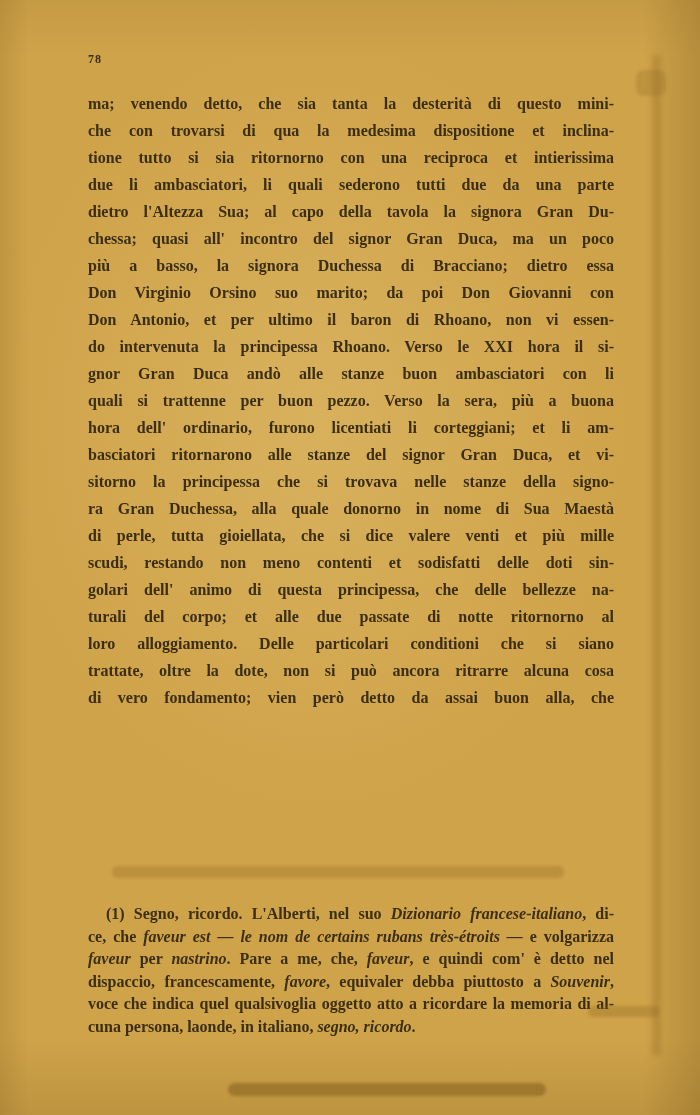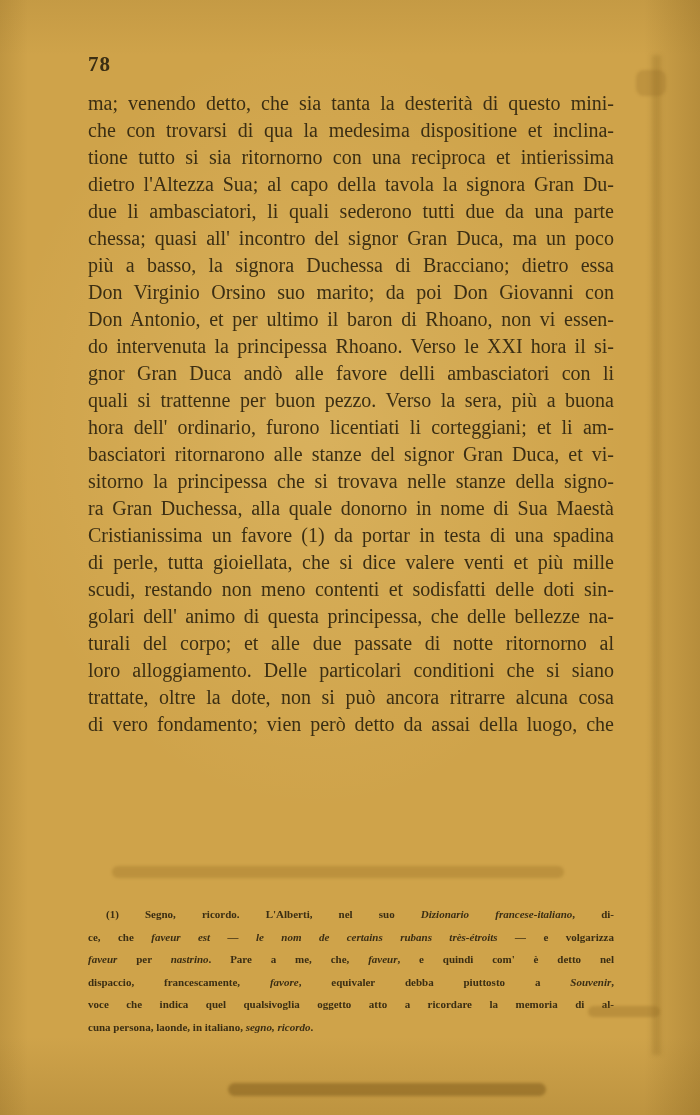--- a/index.html
+++ b/index.html
@@ -14,33 +14,33 @@
   }
   .texture {
     position:absolute; inset:0; pointer-events:none;
     background:
       radial-gradient(ellipse 62% 48% at 45% 38%, rgba(255,233,170,0.20), rgba(255,233,170,0) 72%),
       linear-gradient(to right, rgba(110,78,18,0.16), rgba(110,78,18,0) 4%, rgba(110,78,18,0) 92%, rgba(110,78,18,0.26) 100%),
       linear-gradient(to bottom, rgba(110,78,18,0.10), rgba(110,78,18,0) 5%, rgba(110,78,18,0) 93%, rgba(110,78,18,0.18) 100%);
   }
   .pagenum {
     position:absolute; left:88px; top:52px;
-    font-size:21px; font-weight:bold; letter-spacing:1px;
+    font-size:12px; font-weight:bold; letter-spacing:1px;
   }
   .body-block {
     position:absolute; left:88px; top:90px; width:526px;
-    font-size:20px; font-weight:normal; line-height:27px;
+    font-size:16px; font-weight:bold; line-height:27px;
   }
   .line {
     text-align:justify; text-align-last:justify; text-justify:inter-word;
     height:27px; overflow:hidden;
   }
   .footnote-block {
     position:absolute; left:88px; top:903px; width:526px;
-    font-size:11px; font-weight:bold; line-height:22.5px;
+    font-size:16px; font-weight:bold; line-height:22.5px;
   }
   .fline {
     text-align:justify; text-align-last:justify; text-justify:inter-word;
     height:22.5px; overflow:hidden;
   }
   .fline.first { text-indent:18px; }
   .fline.last  { text-align-last:left; }
   .it { font-style:italic; }
   .stain { position:absolute; pointer-events:none; filter:blur(1.5px); border-radius:8px; }
   .stain-a { top:866px;  left:112px; width:452px; height:12px; background:rgba(140,100,30,0.28); }
@@ -58,41 +58,40 @@
 <div class="page">
   <div class="texture"></div>
   <div class="edge-line"></div>
 
   <div class="pagenum">78</div>
 
   <div class="body-block">
       <div class="line">ma; venendo detto, che sia tanta la desterità di questo mini-</div>
       <div class="line">che con trovarsi di qua la medesima dispositione et inclina-</div>
       <div class="line">tione tutto si sia ritornorno con una reciproca et intierissima</div>
+      <div class="line">due li ambasciatori, li quali sederono tutti due da una parte</div>
       <div class="line">dietro l'Altezza Sua; al capo della tavola la signora Gran Du-</div>
-      <div class="line">due li ambasciatori, li quali sederono tutti due da una parte</div>
       <div class="line">chessa; quasi all' incontro del signor Gran Duca, ma un poco</div>
       <div class="line">più a basso, la signora Duchessa di Bracciano; dietro essa</div>
       <div class="line">Don Virginio Orsino suo marito; da poi Don Giovanni con</div>
       <div class="line">Don Antonio, et per ultimo il baron di Rhoano, non vi essen-</div>
       <div class="line">do intervenuta la principessa Rhoano. Verso le XXI hora il si-</div>
-      <div class="line">gnor Gran Duca andò alle favore delli ambasciatori con li</div>
+      <div class="line">gnor Gran Duca andò alle stanze buon ambasciatori con li</div>
       <div class="line">quali si trattenne per buon pezzo. Verso la sera, più a buona</div>
       <div class="line">hora dell' ordinario, furono licentiati li corteggiani; et li am-</div>
       <div class="line">basciatori ritornarono alle stanze del signor Gran Duca, et vi-</div>
       <div class="line">sitorno la principessa che si trovava nelle stanze della signo-</div>
       <div class="line">ra Gran Duchessa, alla quale donorno in nome di Sua Maestà</div>
-      <div class="line">Cristianissima un favore (1) da portar in testa di una spadina</div>
       <div class="line">di perle, tutta gioiellata, che si dice valere venti et più mille</div>
       <div class="line">scudi, restando non meno contenti et sodisfatti delle doti sin-</div>
       <div class="line">golari dell' animo di questa principessa, che delle bellezze na-</div>
       <div class="line">turali del corpo; et alle due passate di notte ritornorno al</div>
       <div class="line">loro alloggiamento. Delle particolari conditioni che si siano</div>
       <div class="line">trattate, oltre la dote, non si può ancora ritrarre alcuna cosa</div>
-      <div class="line">di vero fondamento; vien però detto da assai della luogo, che</div>
+      <div class="line">di vero fondamento; vien però detto da assai buon alla, che</div>
     </div>
 
   <div class="footnote-block">
       <div class="fline first"><span>(1) Segno, ricordo. L'Alberti, nel suo </span><span class="it">Dizionario francese-italiano</span><span>, di-</span></div>
       <div class="fline"><span>ce, che </span><span class="it">faveur est — le nom de certains rubans très-étroits —</span><span> e volgarizza</span></div>
       <div class="fline"><span class="it">faveur</span><span> per </span><span class="it">nastrino</span><span>. Pare a me, che, </span><span class="it">faveur</span><span>, e quindi com' è detto nel</span></div>
       <div class="fline"><span>dispaccio, francescamente, </span><span class="it">favore</span><span>, equivaler debba piuttosto a </span><span class="it">Souvenir</span><span>,</span></div>
       <div class="fline"><span>voce che indica quel qualsivoglia oggetto atto a ricordare la memoria di al-</span></div>
       <div class="fline last"><span>cuna persona, laonde, in italiano, </span><span class="it">segno, ricordo</span><span>.</span></div>
     </div>

